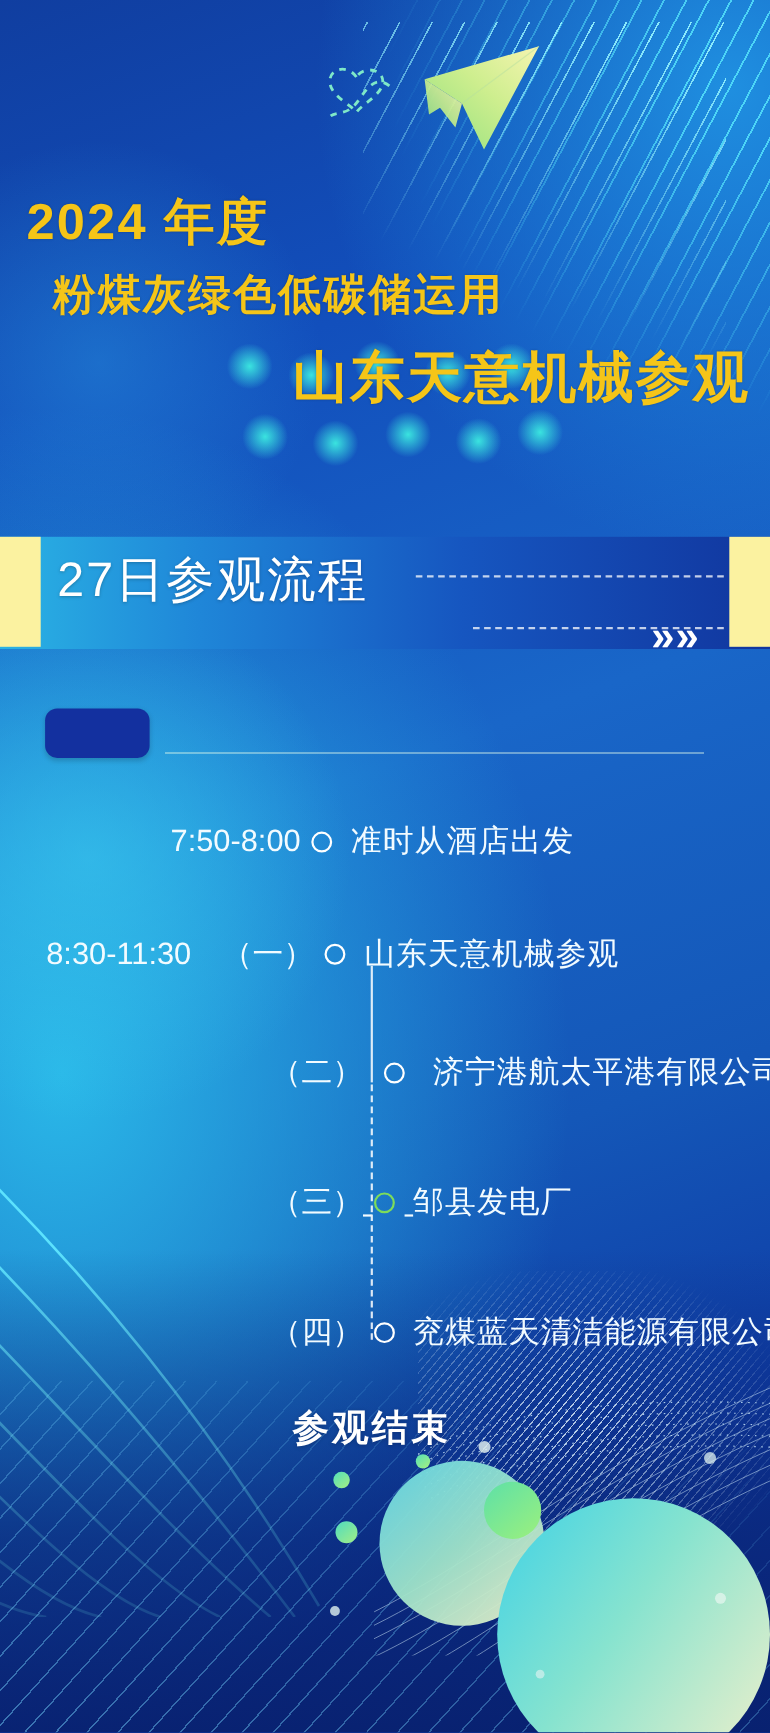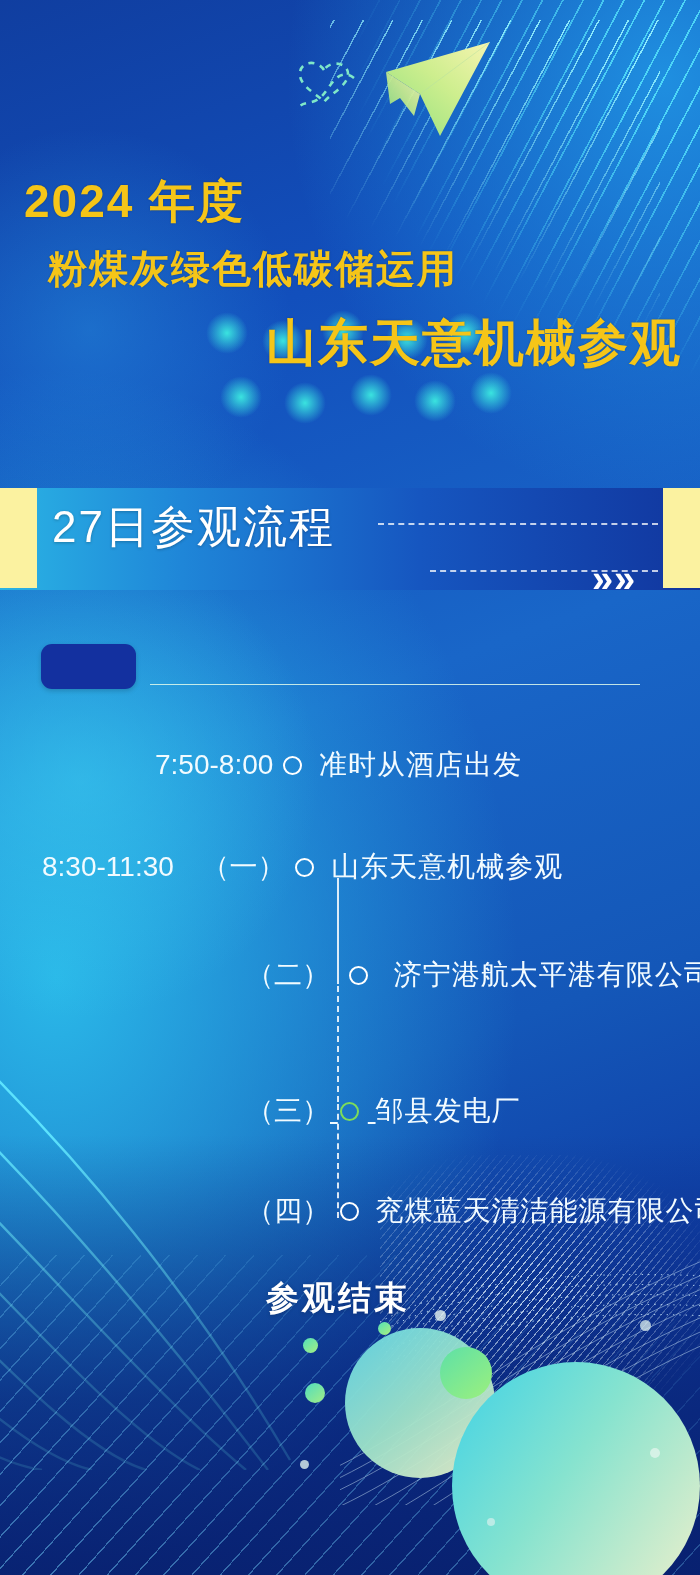--- a/index.html
+++ b/index.html
@@ -344,21 +344,21 @@
       <span class="marker"></span>
       <span class="label">山东天意机械参观</span>
     </div>
 
     <div class="row" style="left: 246px; top: 236px; font-family: Liberation Mono, monospace;">
       <span class="ord">（二）</span>
       <span class="marker"></span>
       <span class="label">济宁港航太平港有限公司</span>
     </div>
 
-    <div class="row" style="left: 246px; top: 372px; text-decoration: underline;">
+    <div class="row" style="left: 246px; top: 354px; text-decoration: underline;">
       <span class="ord">（三）</span>
       <span class="marker green"></span>
       <span class="label">邹县发电厂</span>
     </div>
 
     <div class="row" style="left: 246px; top: 472px;">
       <span class="ord">（四）</span>
       <span class="marker"></span>
       <span class="label">兖煤蓝天清洁能源有限公司</span>
     </div>

